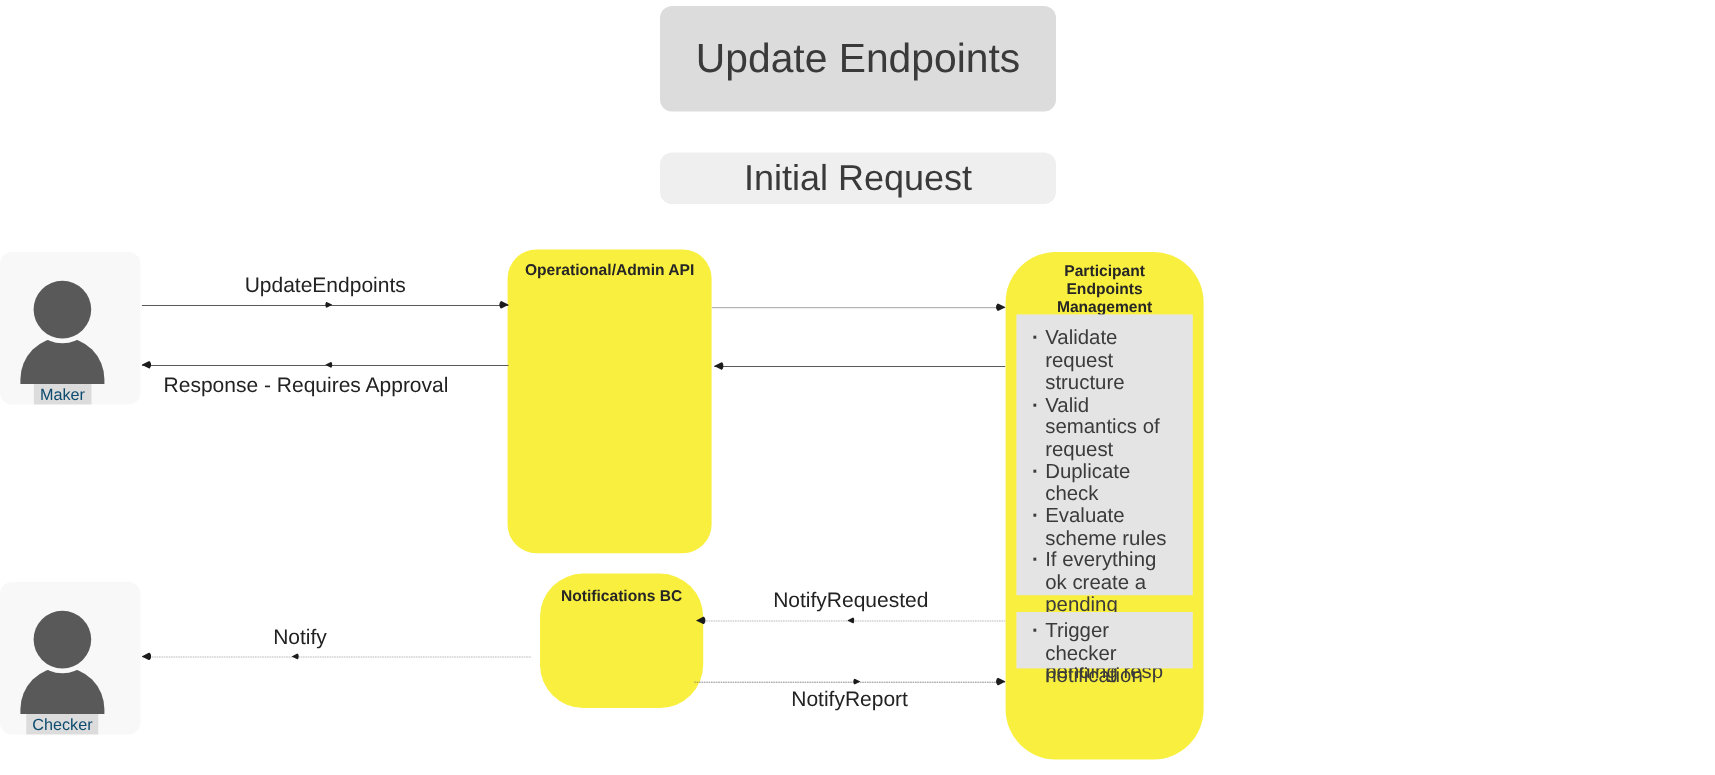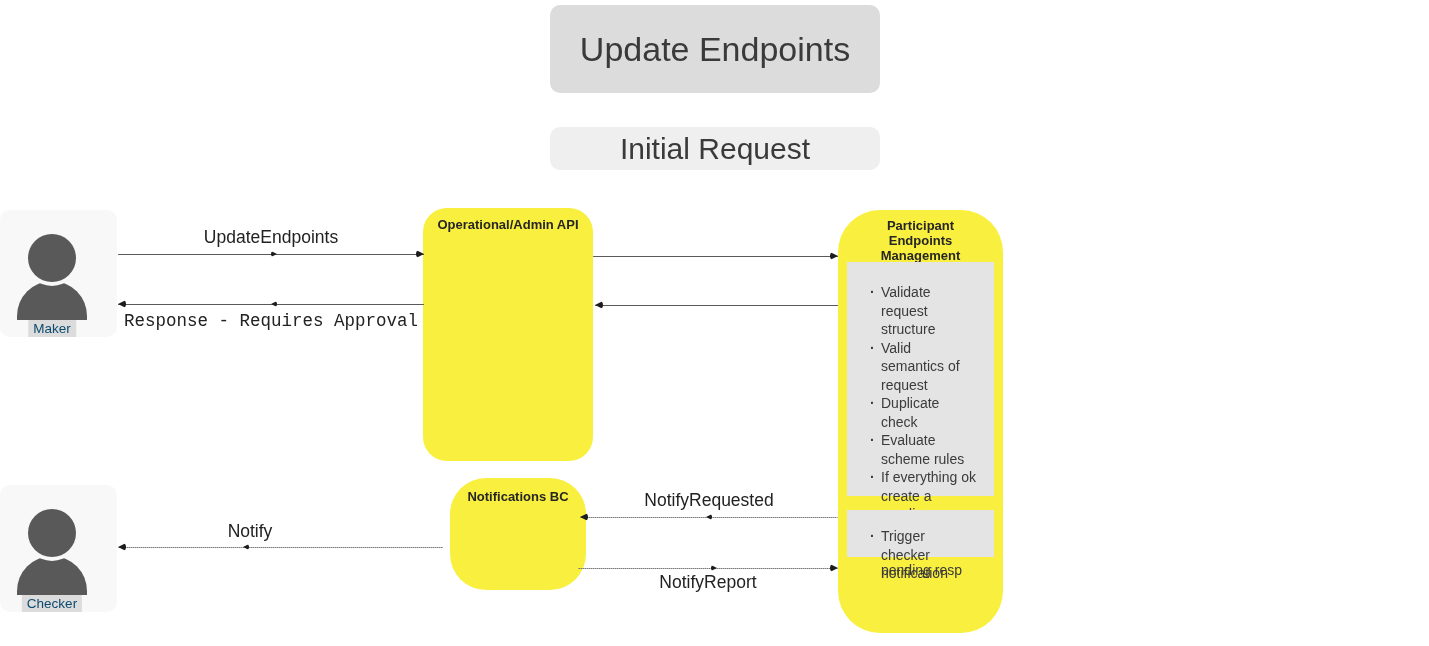--- a/index.html
+++ b/index.html
@@ -19,21 +19,21 @@
                background:#595959;box-shadow:0 0 0 4px #f8f8f8;z-index:2;}
   .person-body{position:absolute;left:17px;top:71px;width:70px;height:39px;
                border-radius:35px 35px 0 0;background:#595959;z-index:1;}
   .actor-label{position:absolute;left:52px;top:110px;transform:translateX(-50%);
                background:#dcdcdc;color:#0c4a6e;font-size:13.5px;padding:1px 5px;white-space:nowrap;z-index:3;}
 
   
   .component{background:#f9ef3e;box-sizing:border-box;}
   .component-title{font-weight:bold;font-size:13px;color:#262626;text-align:center;line-height:15px;}
   .inner-panel{position:absolute;background:#e4e4e4;}
-  .task-list{margin:10px;padding:11px 8px 0 10px;list-style:none;font-size:14px;line-height:18.5px;color:#3b3b3b;}
+  .task-list{margin:0;padding:11px 8px 0 10px;list-style:none;font-size:17px;line-height:18.5px;color:#3b3b3b;}
   .task-list li{position:relative;padding-left:14px;}
   .task-list li::before{content:"\00B7";position:absolute;left:3px;font-weight:bold;}
 
   
   .line-solid{height:0;border-top:1px solid #5a5a5a;}
   .line-dotted{height:0;border-top:1px dotted #707070;}
   .ah{width:0;height:0;}
   .ah-right{border-top:4px solid transparent;border-bottom:4px solid transparent;border-left:8px solid #1c1c1c;}
   .ah-left{border-top:4px solid transparent;border-bottom:4px solid transparent;border-right:8px solid #1c1c1c;}
   .mid-right{border-top:3px solid transparent;border-bottom:3px solid transparent;border-left:6px solid #1c1c1c;}
@@ -99,21 +99,21 @@
 
 <div class="abs line-solid" style="left:593px;top:256px;width:245px;"></div>
 <div class="abs ah ah-right" style="left:830px;top:252px;"></div>
 
 <div class="abs line-solid" style="left:595px;top:305px;width:243px;"></div>
 <div class="abs ah ah-left" style="left:595px;top:301px;"></div>
 
 <div class="abs line-solid" style="left:118px;top:304px;width:306px;"></div>
 <div class="abs ah mid-left" style="left:271px;top:301px;"></div>
 <div class="abs ah ah-left" style="left:118px;top:300px;"></div>
-<div class="abs msg-label" style="left:118px;top:311px;width:306px;font-family:Liberation Mono, monospace;">Response - Requires Approval</div>
+<div class="abs msg-label" style="left:102px;top:311px;width:306px;">Response - Requires Approval</div>
 
 <div class="abs msg-label" style="left:580px;top:490px;width:258px;">NotifyRequested</div>
 <div class="abs line-dotted" style="left:580px;top:517px;width:258px;"></div>
 <div class="abs ah mid-left" style="left:706px;top:514px;"></div>
 <div class="abs ah ah-left" style="left:580px;top:513px;"></div>
 
 <div class="abs msg-label" style="left:118px;top:521px;width:264px;">Notify</div>
 <div class="abs line-dotted" style="left:118px;top:547px;width:325px;"></div>
 <div class="abs ah mid-left" style="left:243px;top:544px;"></div>
 <div class="abs ah ah-left" style="left:118px;top:543px;"></div>

